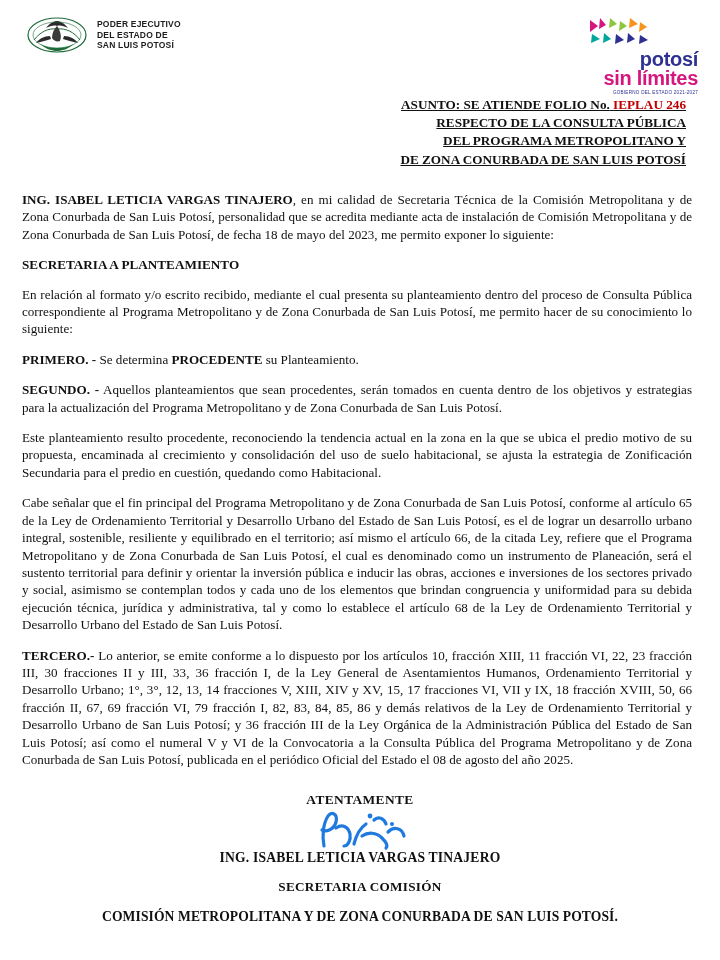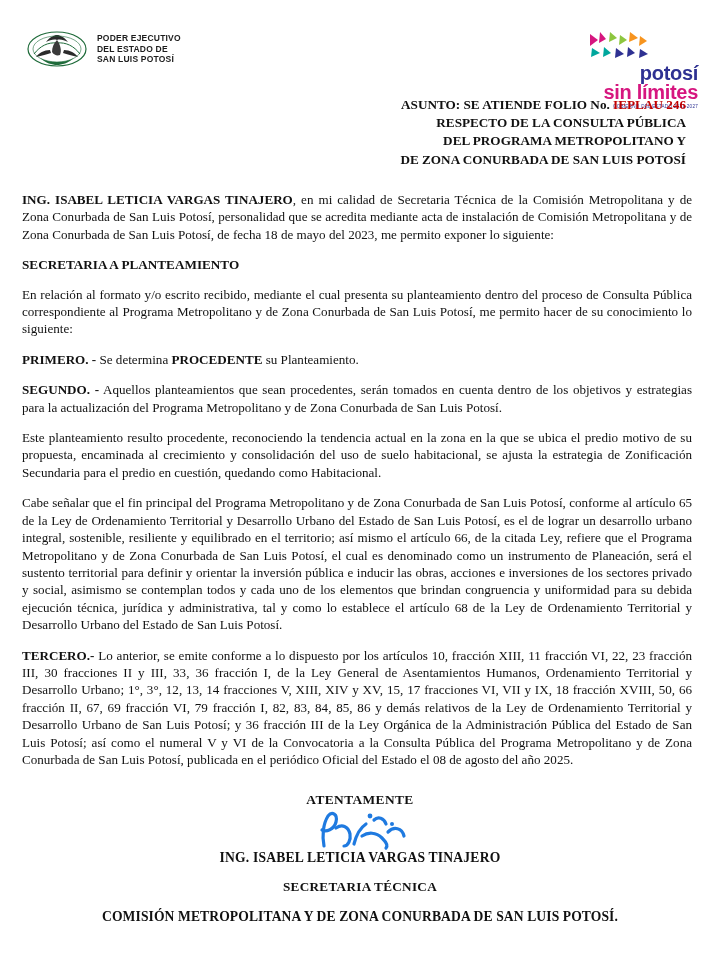--- a/index.html
+++ b/index.html
@@ -20,21 +20,21 @@
     height: 960px;
     box-sizing: border-box;
     padding: 0;
   }
 
   
   .header {
     display: flex;
     justify-content: space-between;
     align-items: flex-start;
-    padding: 28px 22px 0 26px;
+    padding: 14px 22px 0 26px;
     height: 86px;
     box-sizing: border-box;
   }
   .left-logo {
     display: flex;
     align-items: center;
     gap: 9px;
   }
   .eagle-seal {
     width: 62px;
@@ -86,20 +86,21 @@
 
   
   .subject {
     margin: 10px 34px 0 0;
     text-align: right;
     font-family: "Liberation Serif", serif;
     font-weight: bold;
     font-size: 13.2px;
     line-height: 1.38;
     color: #111;
+    text-decoration: underline;
   }
   .folio-id { color: #c00000; }
 
   
   .body {
     padding: 0 28px 0 22px;
     margin-top: 22px;
   }
   p {
     margin: 0 0 13px 0;
@@ -256,17 +257,17 @@
           <path d="M74 14 C78 10, 84 12, 86 18"></path>
           <path d="M88 26 C94 20, 102 22, 104 30"></path>
         </g>
         <g fill="#1f7ae0">
           <circle cx="70" cy="10" r="2.4"></circle>
           <circle cx="92" cy="18" r="2"></circle>
         </g>
       </svg>
     </div>
     <div class="sign-name">ING. ISABEL LETICIA VARGAS TINAJERO</div>
-    <div class="sign-role">SECRETARIA TÉCNICA</div>
+    <div class="sign-role">SECRETARIA COMISIÓN</div>
     <div class="sign-org">COMISIÓN METROPOLITANA Y DE ZONA CONURBADA DE SAN LUIS POTOSÍ.</div>
   </div>
 
 </div>
 
 </body></html>

